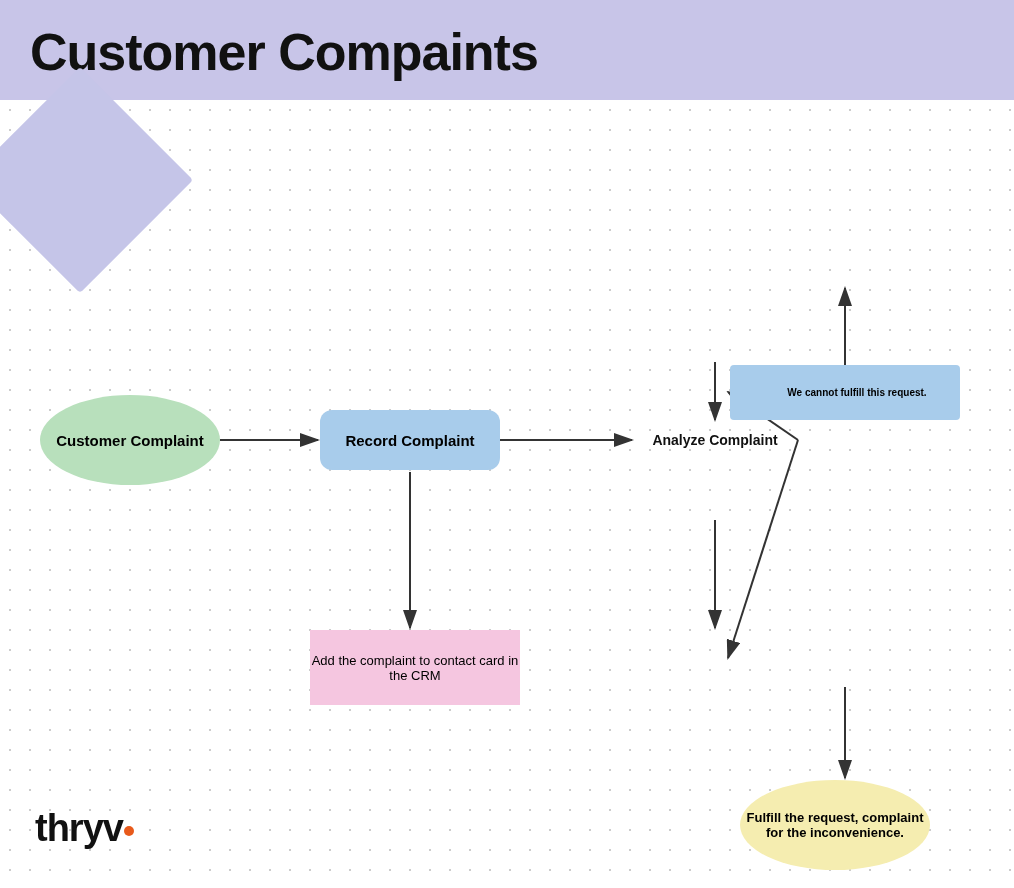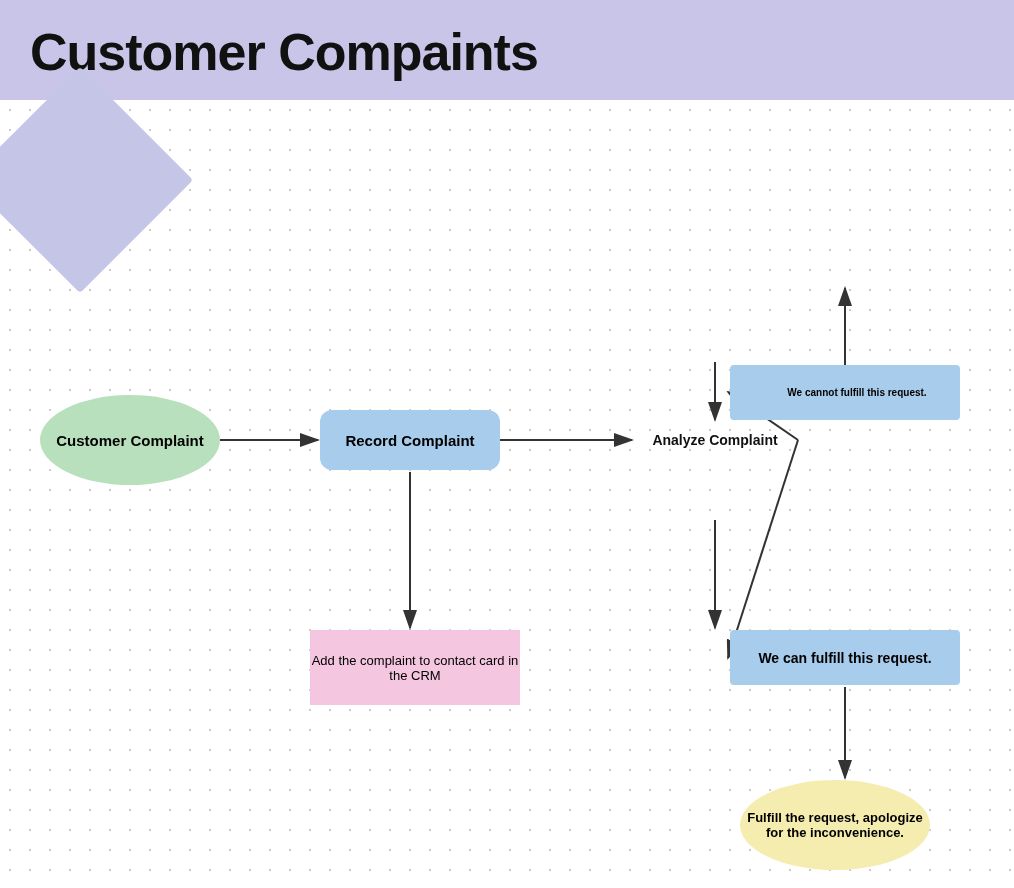--- a/index.html
+++ b/index.html
@@ -235,28 +235,29 @@
 
     <div class="node-diamond"></div>
     <div class="node-diamond-label">
       <span>Analyze Complaint</span>
     </div>
 
     <div class="node node-rect-blue-top">
       <span>We cannot fulfill this request.</span>
     </div>
 
-    <div class="node node-rect-blue-bottom">
-      <span>We can fulfill this request.</span>
-    </div>
 
 
     <div class="node node-ellipse-yellow-bottom">
-      <span>Fulfill the request, apologize for the inconvenience.</span>
+      <span>Fulfill the request, complaint for the inconvenience.</span>
     </div>
 
     <div class="node node-rect-pink">
       <span>Add the complaint to contact card in the CRM</span>
     </div>
 
+    <div class="logo">
+      <span class="logo-text">thryv</span>
+      <div class="logo-dot"></div>
+    </div>
 
   </div>
 </div>
 
 </body></html>

